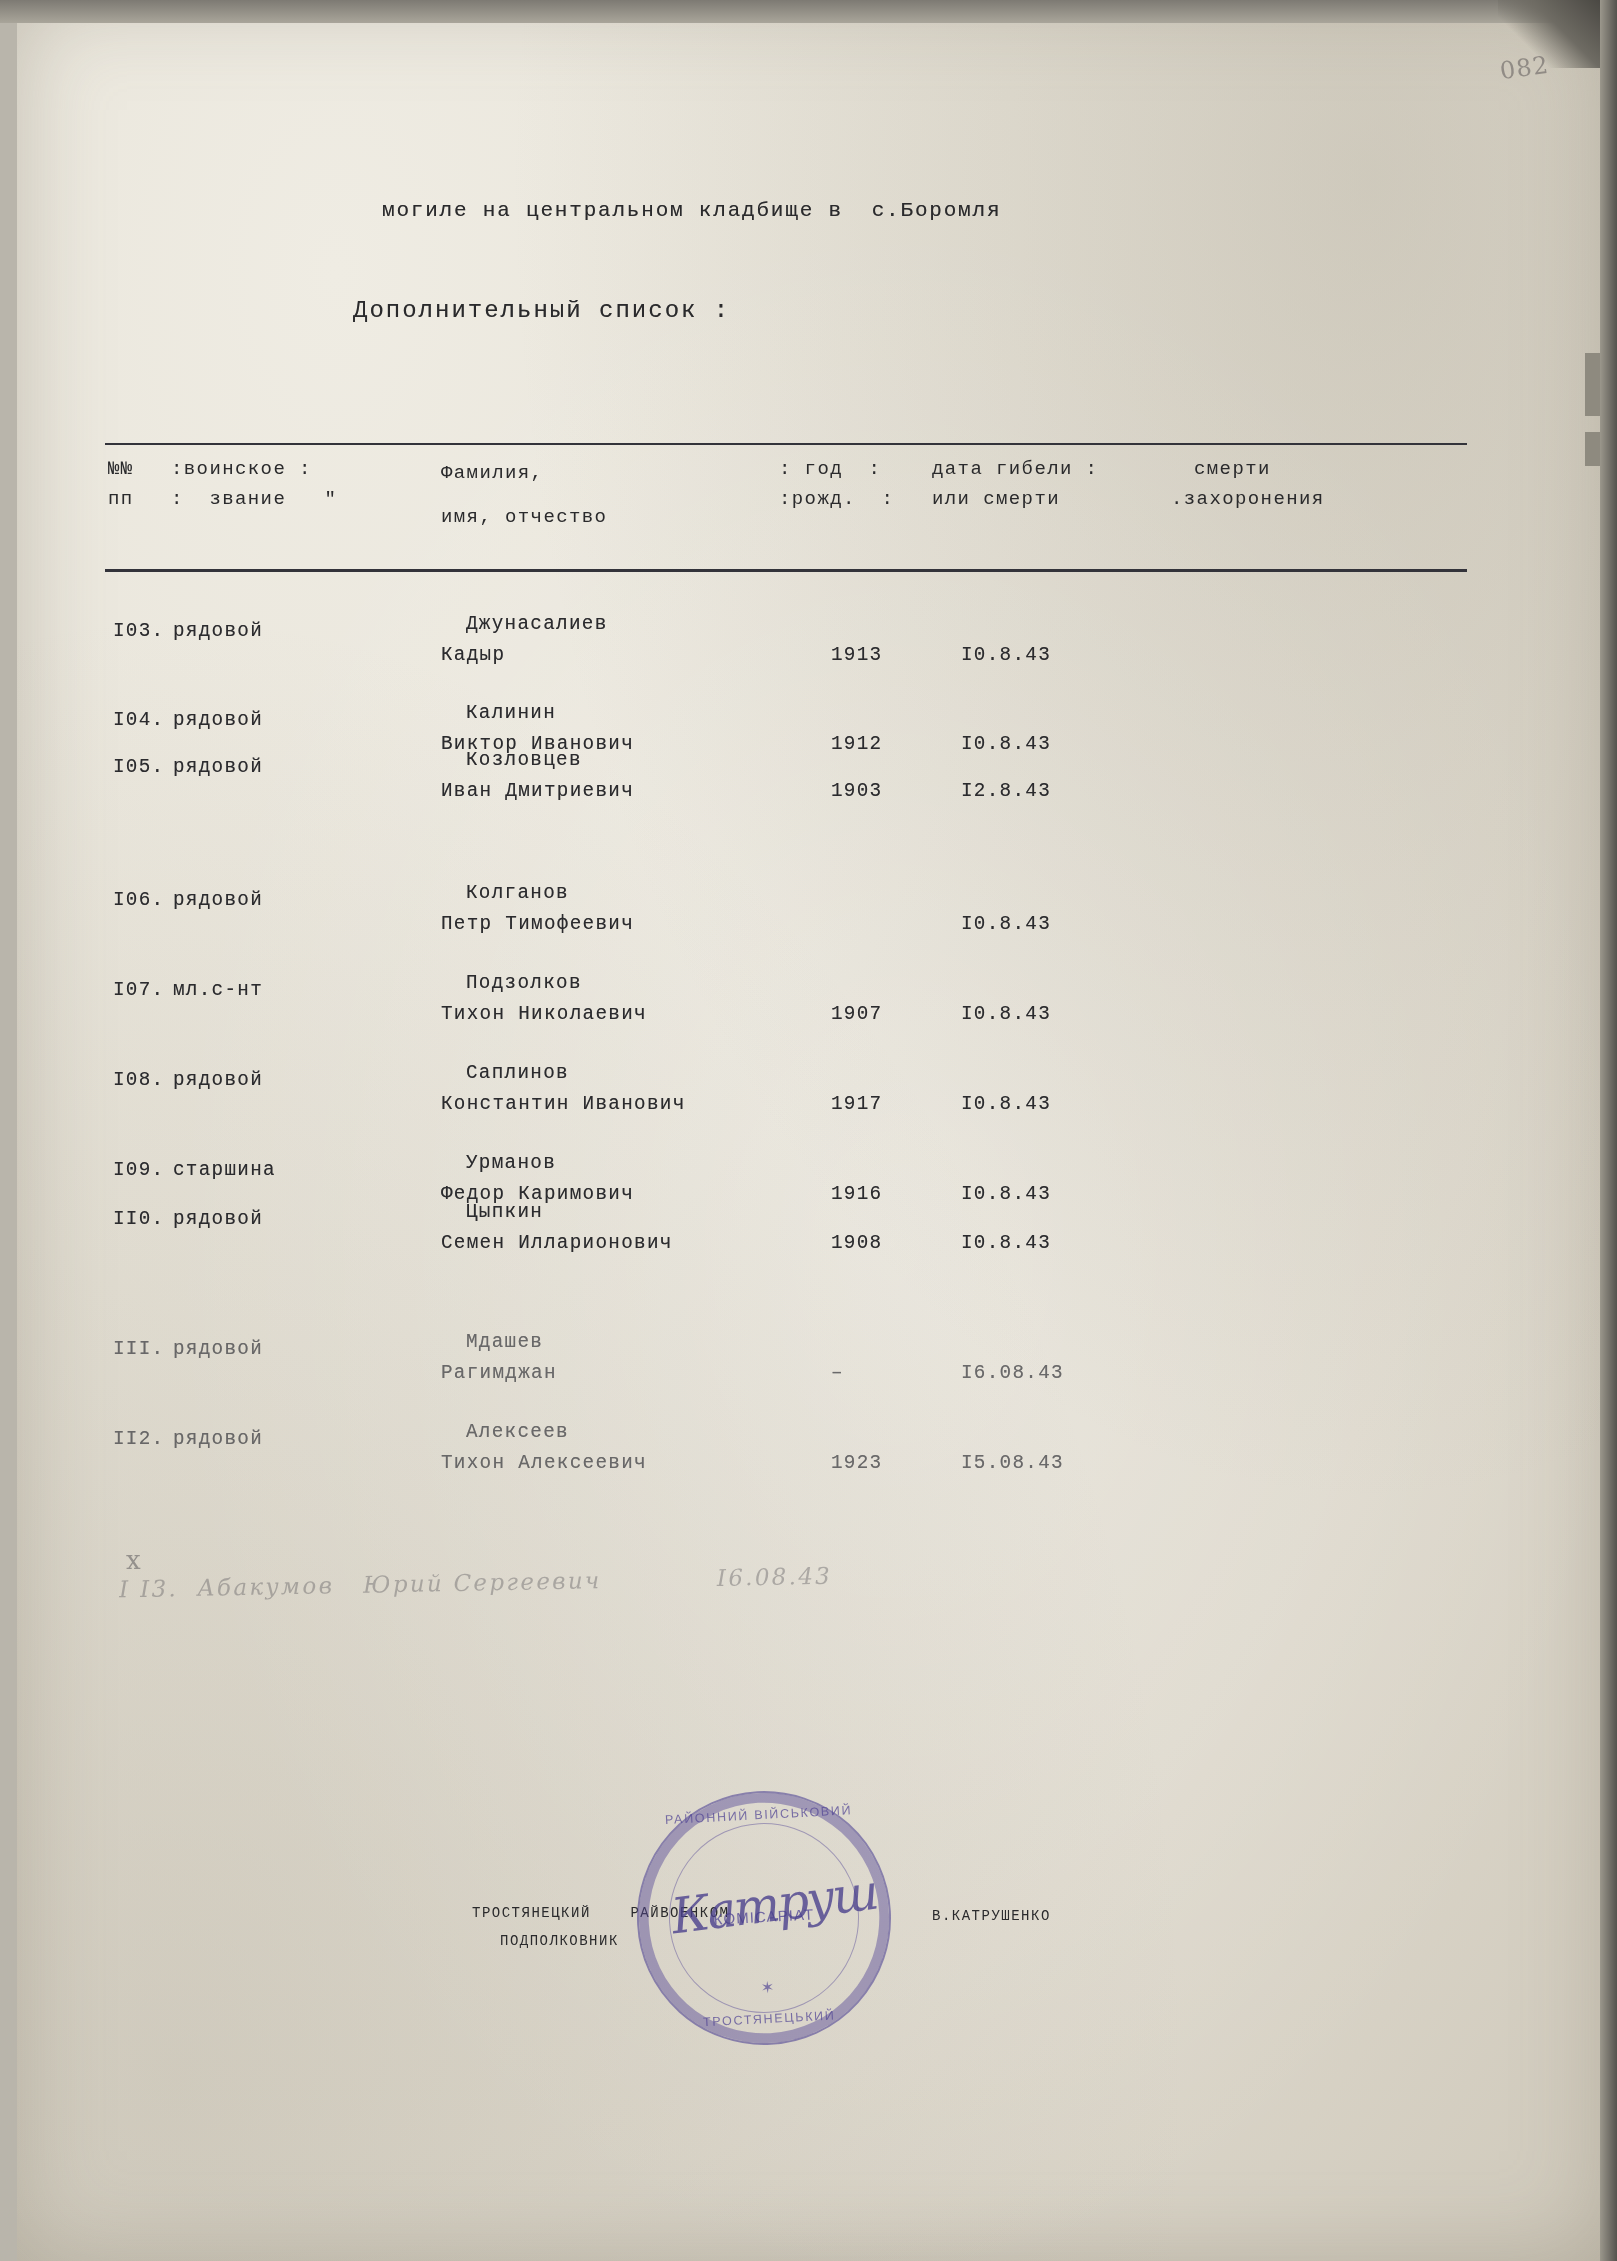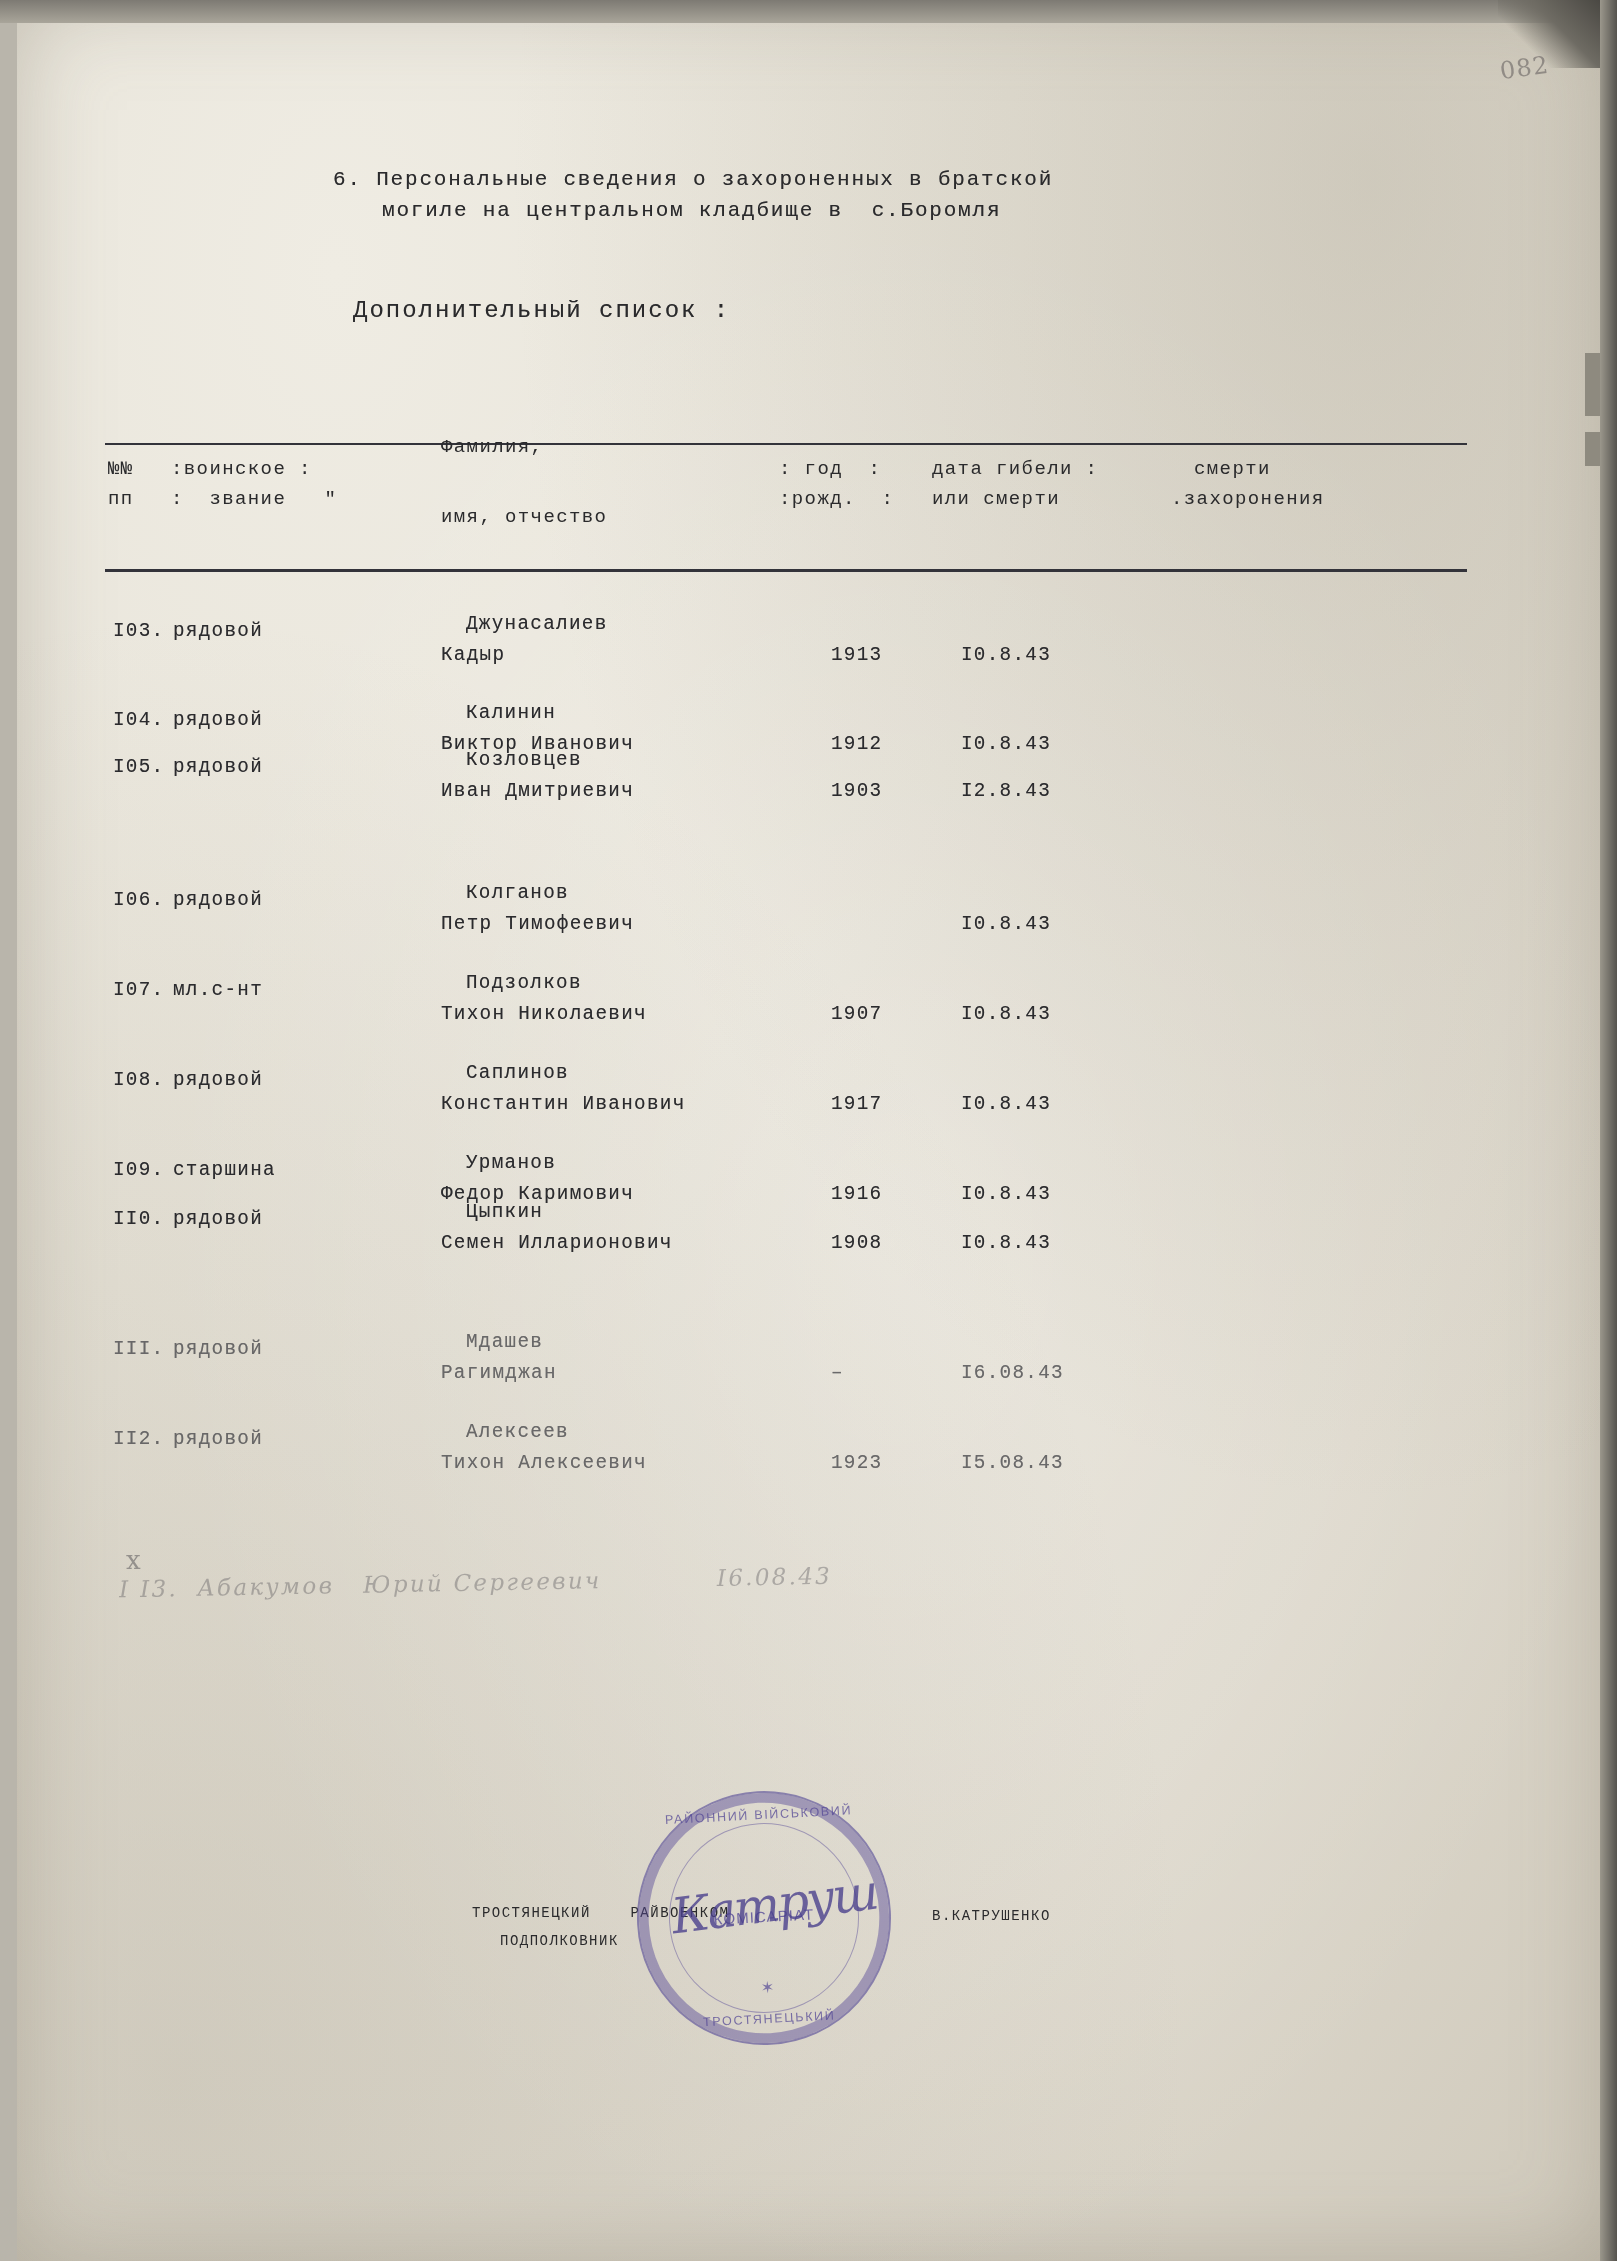--- a/index.html
+++ b/index.html
@@ -84,21 +84,21 @@
   }
   #rule-top    { top: 443px; }
   #rule-bottom { top: 569px; height: 2.8px; }
 
   
   .hdr { position: absolute; font-size: 19px; letter-spacing: 1.4px; color:#2a2a2c; white-space: pre; }
   #h-no      { left: 108px;  top: 458px; }
   #h-pp      { left: 108px;  top: 488px; }
   #h-rank1   { left: 171px;  top: 458px; }
   #h-rank2   { left: 171px;  top: 488px; }
-  #h-name1   { left: 441px;  top: 436px; }
+  #h-name1   { left: 441px;  top: 462px; }
   #h-name2   { left: 441px;  top: 506px; }
   #h-year1   { left: 779px; top: 458px; }
   #h-year2   { left: 779px; top: 488px; }
   #h-date1   { left: 932px; top: 458px; }
   #h-date2   { left: 932px; top: 488px; }
   #h-place1  { left: 1194px; top: 458px; }
   #h-place2  { left: 1171px; top: 488px; }
 
   
   .row { position: absolute; left: 0; width: 1439px; height: 91px; }
@@ -231,21 +231,20 @@
 
   <div class="sheet"></div>
   <div class="backdrop-top"></div>
   <div class="backdrop-right"></div>
   <div class="corner-fold"></div>
   <div class="edge-notch n1"></div>
   <div class="edge-notch n2"></div>
 
   <div class="page-number">082</div>
 
-  <div class="typed" id="title-line1">6. Персональные сведения о захороненных в братской</div>
   <div class="typed" id="title-line2">могиле на центральном кладбище в  с.Боромля</div>
   <div class="typed" id="subtitle">Дополнительный список :</div>
 
   <div class="rule" id="rule-top"></div>
   <div class="rule" id="rule-bottom"></div>
 
   <div class="hdr" id="h-no">№№</div>
   <div class="hdr" id="h-pp">пп</div>
   <div class="hdr" id="h-rank1">:воинское :</div>
   <div class="hdr" id="h-rank2">:  звание   "</div>

